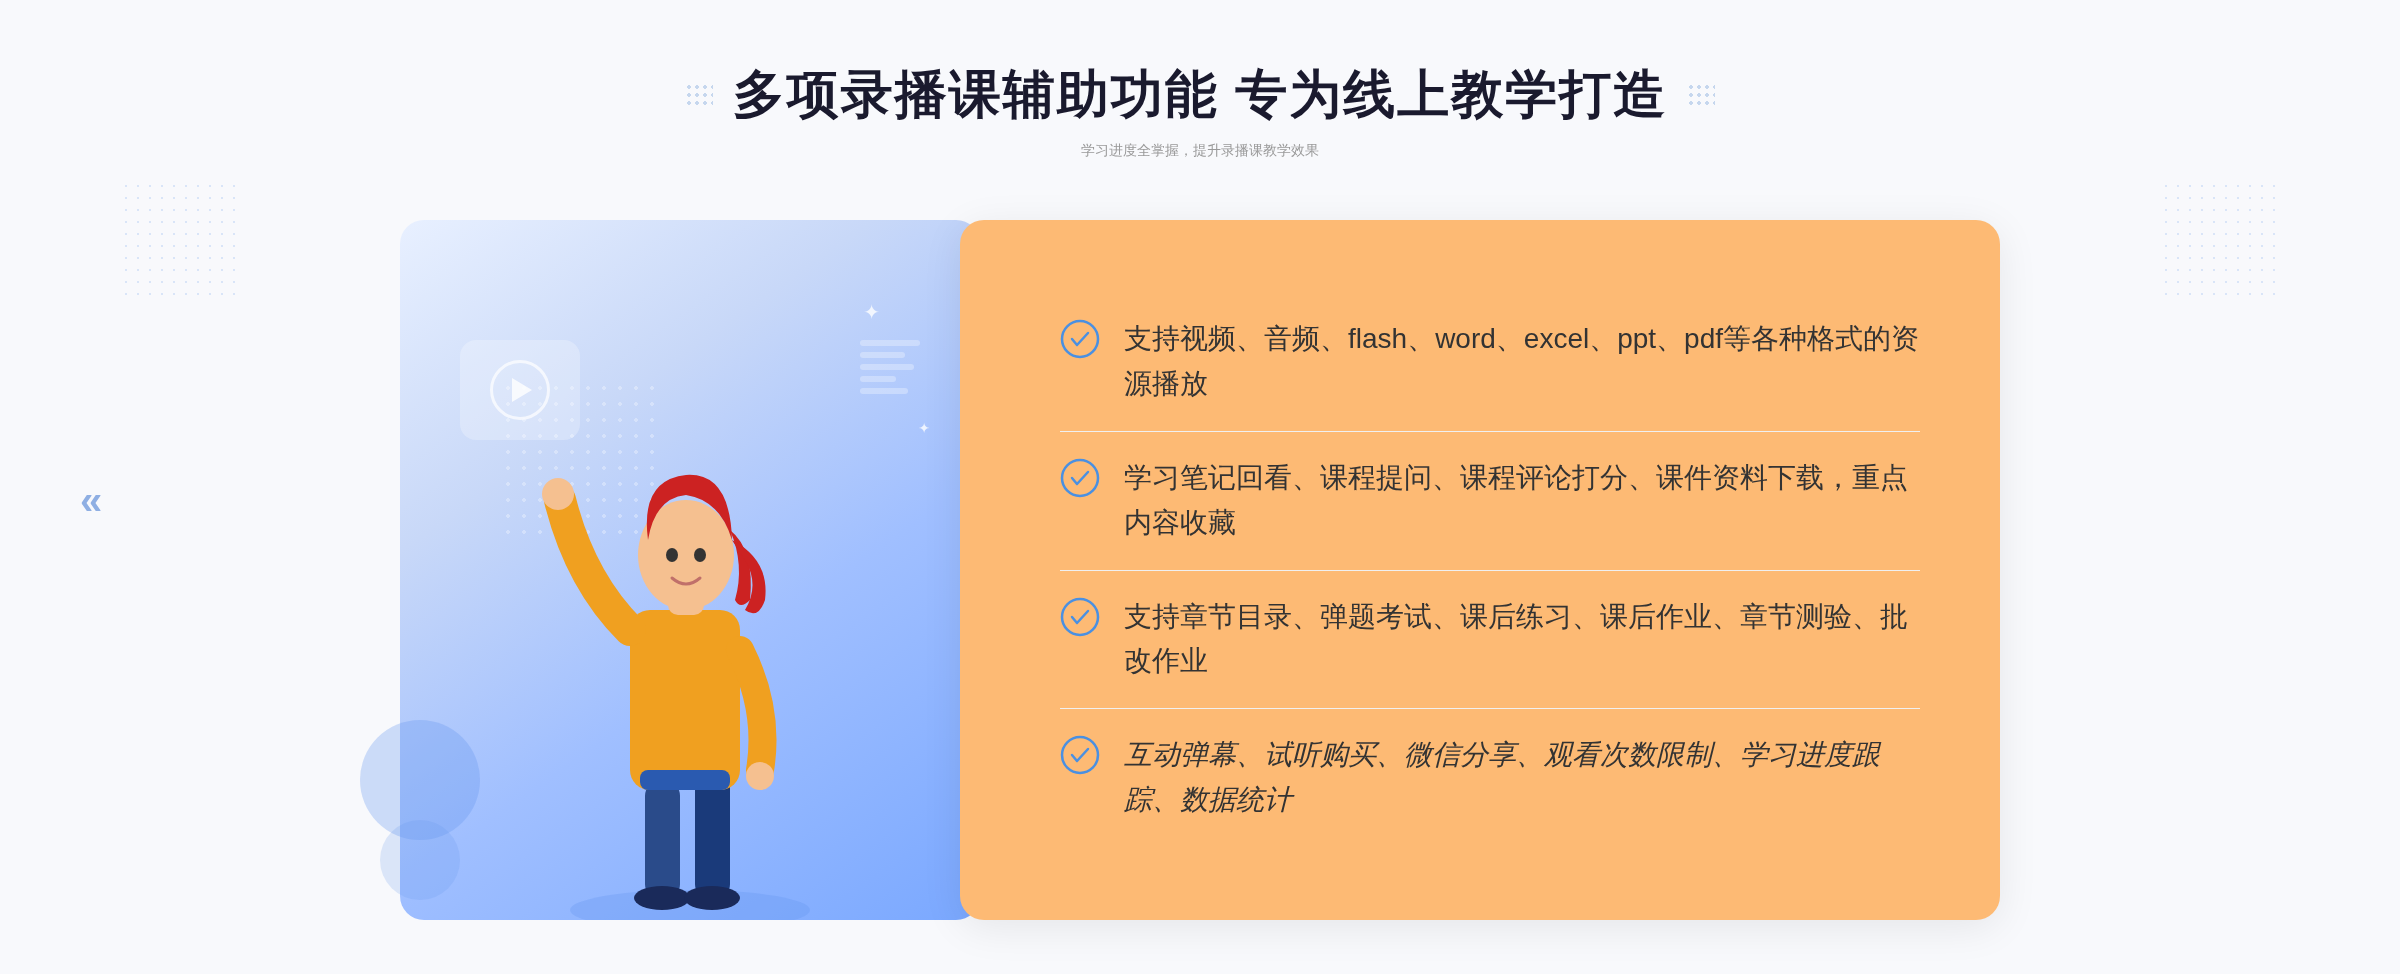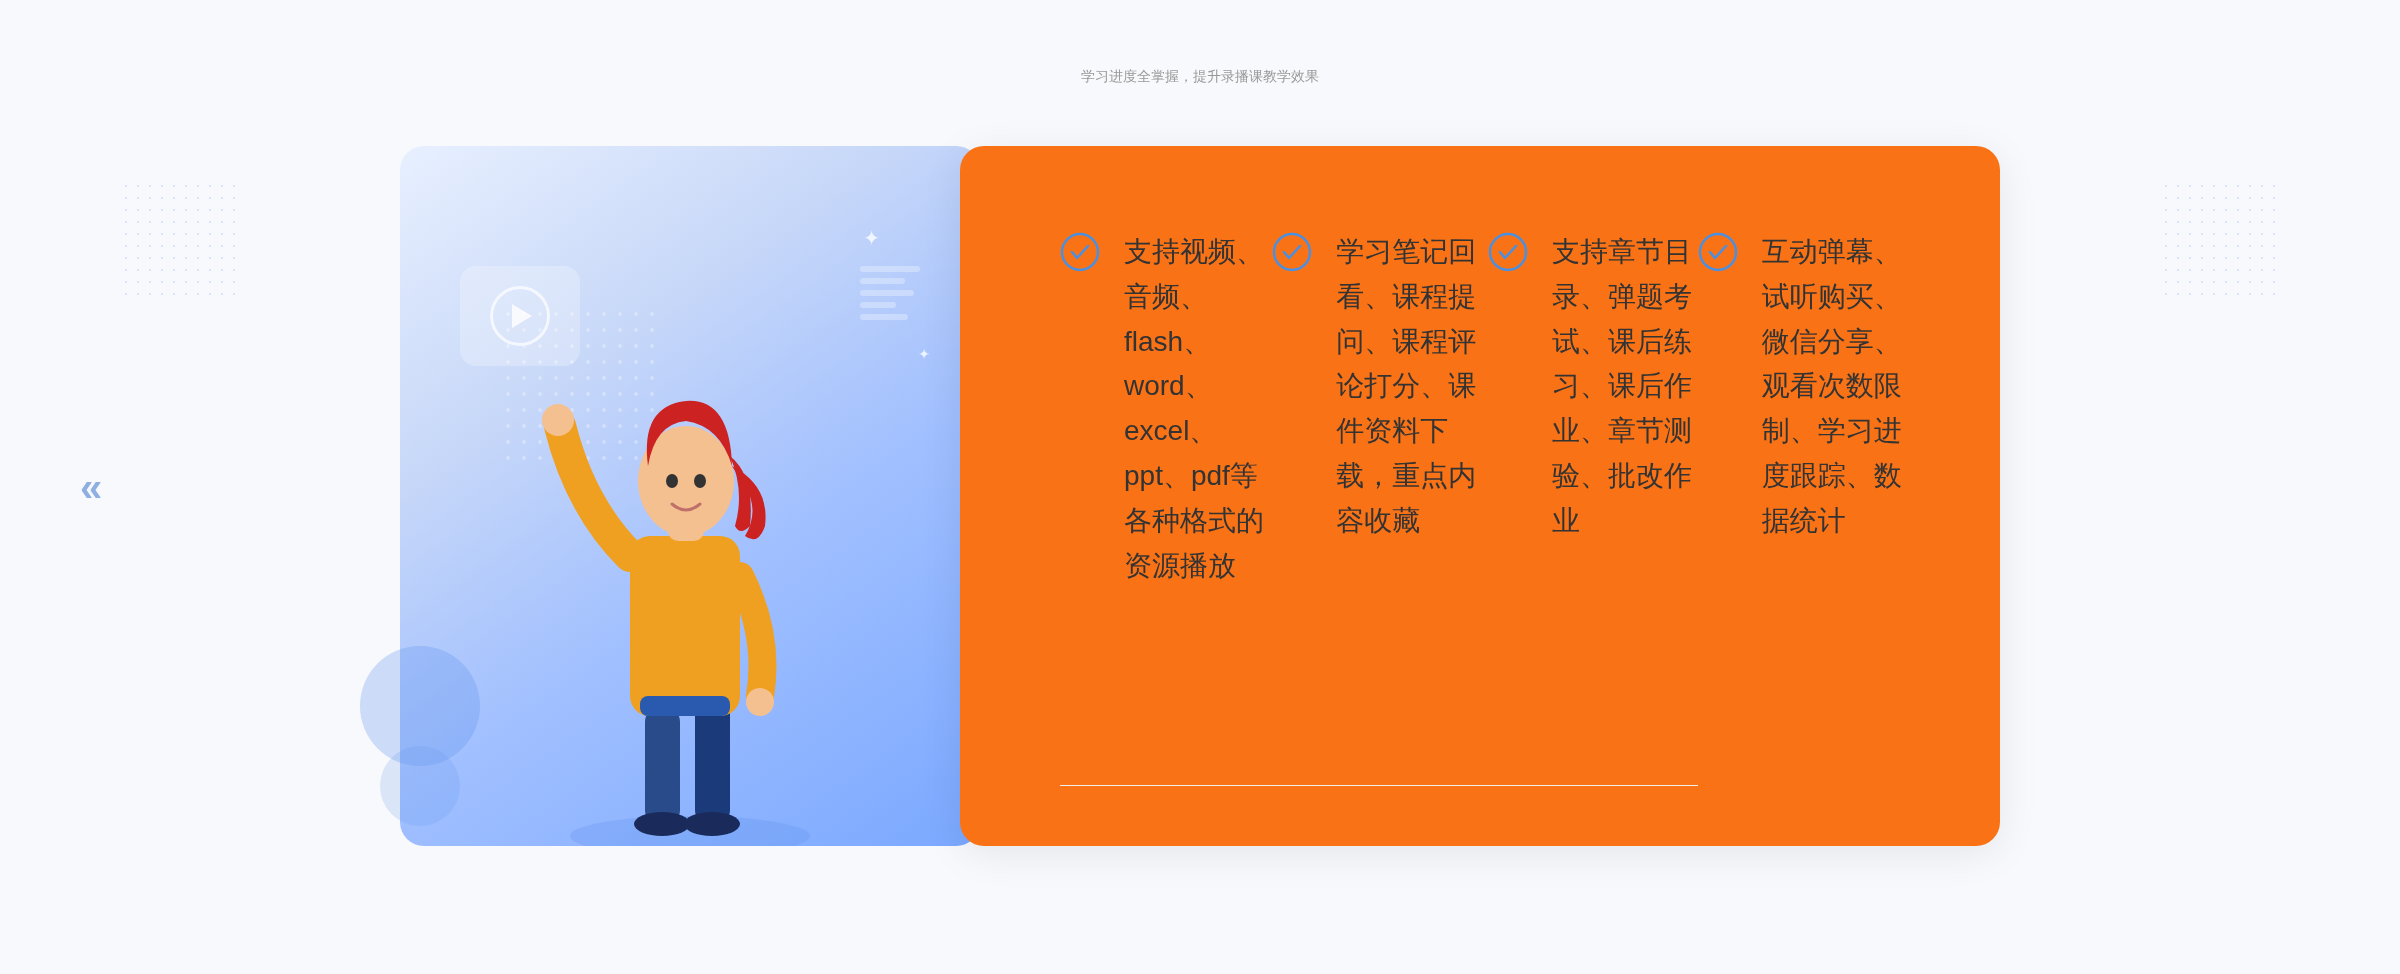--- a/index.html
+++ b/index.html
@@ -194,41 +194,42 @@
       width: 160px;
       height: 160px;
       background-image: radial-gradient(circle, rgba(255,255,255,0.5) 2px, transparent 2px);
       background-size: 16px 16px;
       opacity: 0.6;
     }
 
     
     .features-panel {
       flex: 1;
-      background: #f97316;
+      background: #fdba74;
       border-radius: 24px;
       padding: 60px 80px 60px 100px;
       box-shadow: 0 8px 40px rgba(0, 0, 0, 0.08);
       z-index: 2;
       display: flex;
-      flex-direction: row;
+      flex-direction: column;
       justify-content: center;
       min-height: 700px;
     }
 
     .feature-item {
       display: flex;
       align-items: flex-start;
       gap: 24px;
       padding: 24px 0;
       border-bottom: 1px solid #f0f0f0;
     }
 
     .feature-item:last-child {
       border-bottom: none;
+      font-style: italic;
     }
 
     .check-icon {
       width: 40px;
       height: 40px;
       flex-shrink: 0;
       margin-top: 2px;
     }
 
     .check-icon svg {
@@ -266,20 +267,25 @@
   </style>
 </head>
 <body>
 
 <div class="page-wrapper">
 
   <div class="dot-pattern" style="left: 120px; top: 180px;"></div>
   <div class="dot-pattern" style="right: 120px; top: 180px;"></div>
 
   <div class="header-section">
+    <div class="header-decorators">
+      <div class="dot-deco"></div>
+      <h1 class="main-title">多项录播课辅助功能 专为线上教学打造</h1>
+      <div class="dot-deco"></div>
+    </div>
     <p class="sub-title">学习进度全掌握，提升录播课教学效果</p>
   </div>
 
   <div class="chevron-left">«</div>
 
   <div class="content-area">
 
     <div class="illustration-panel">
 
       <div class="speech-bubble">

